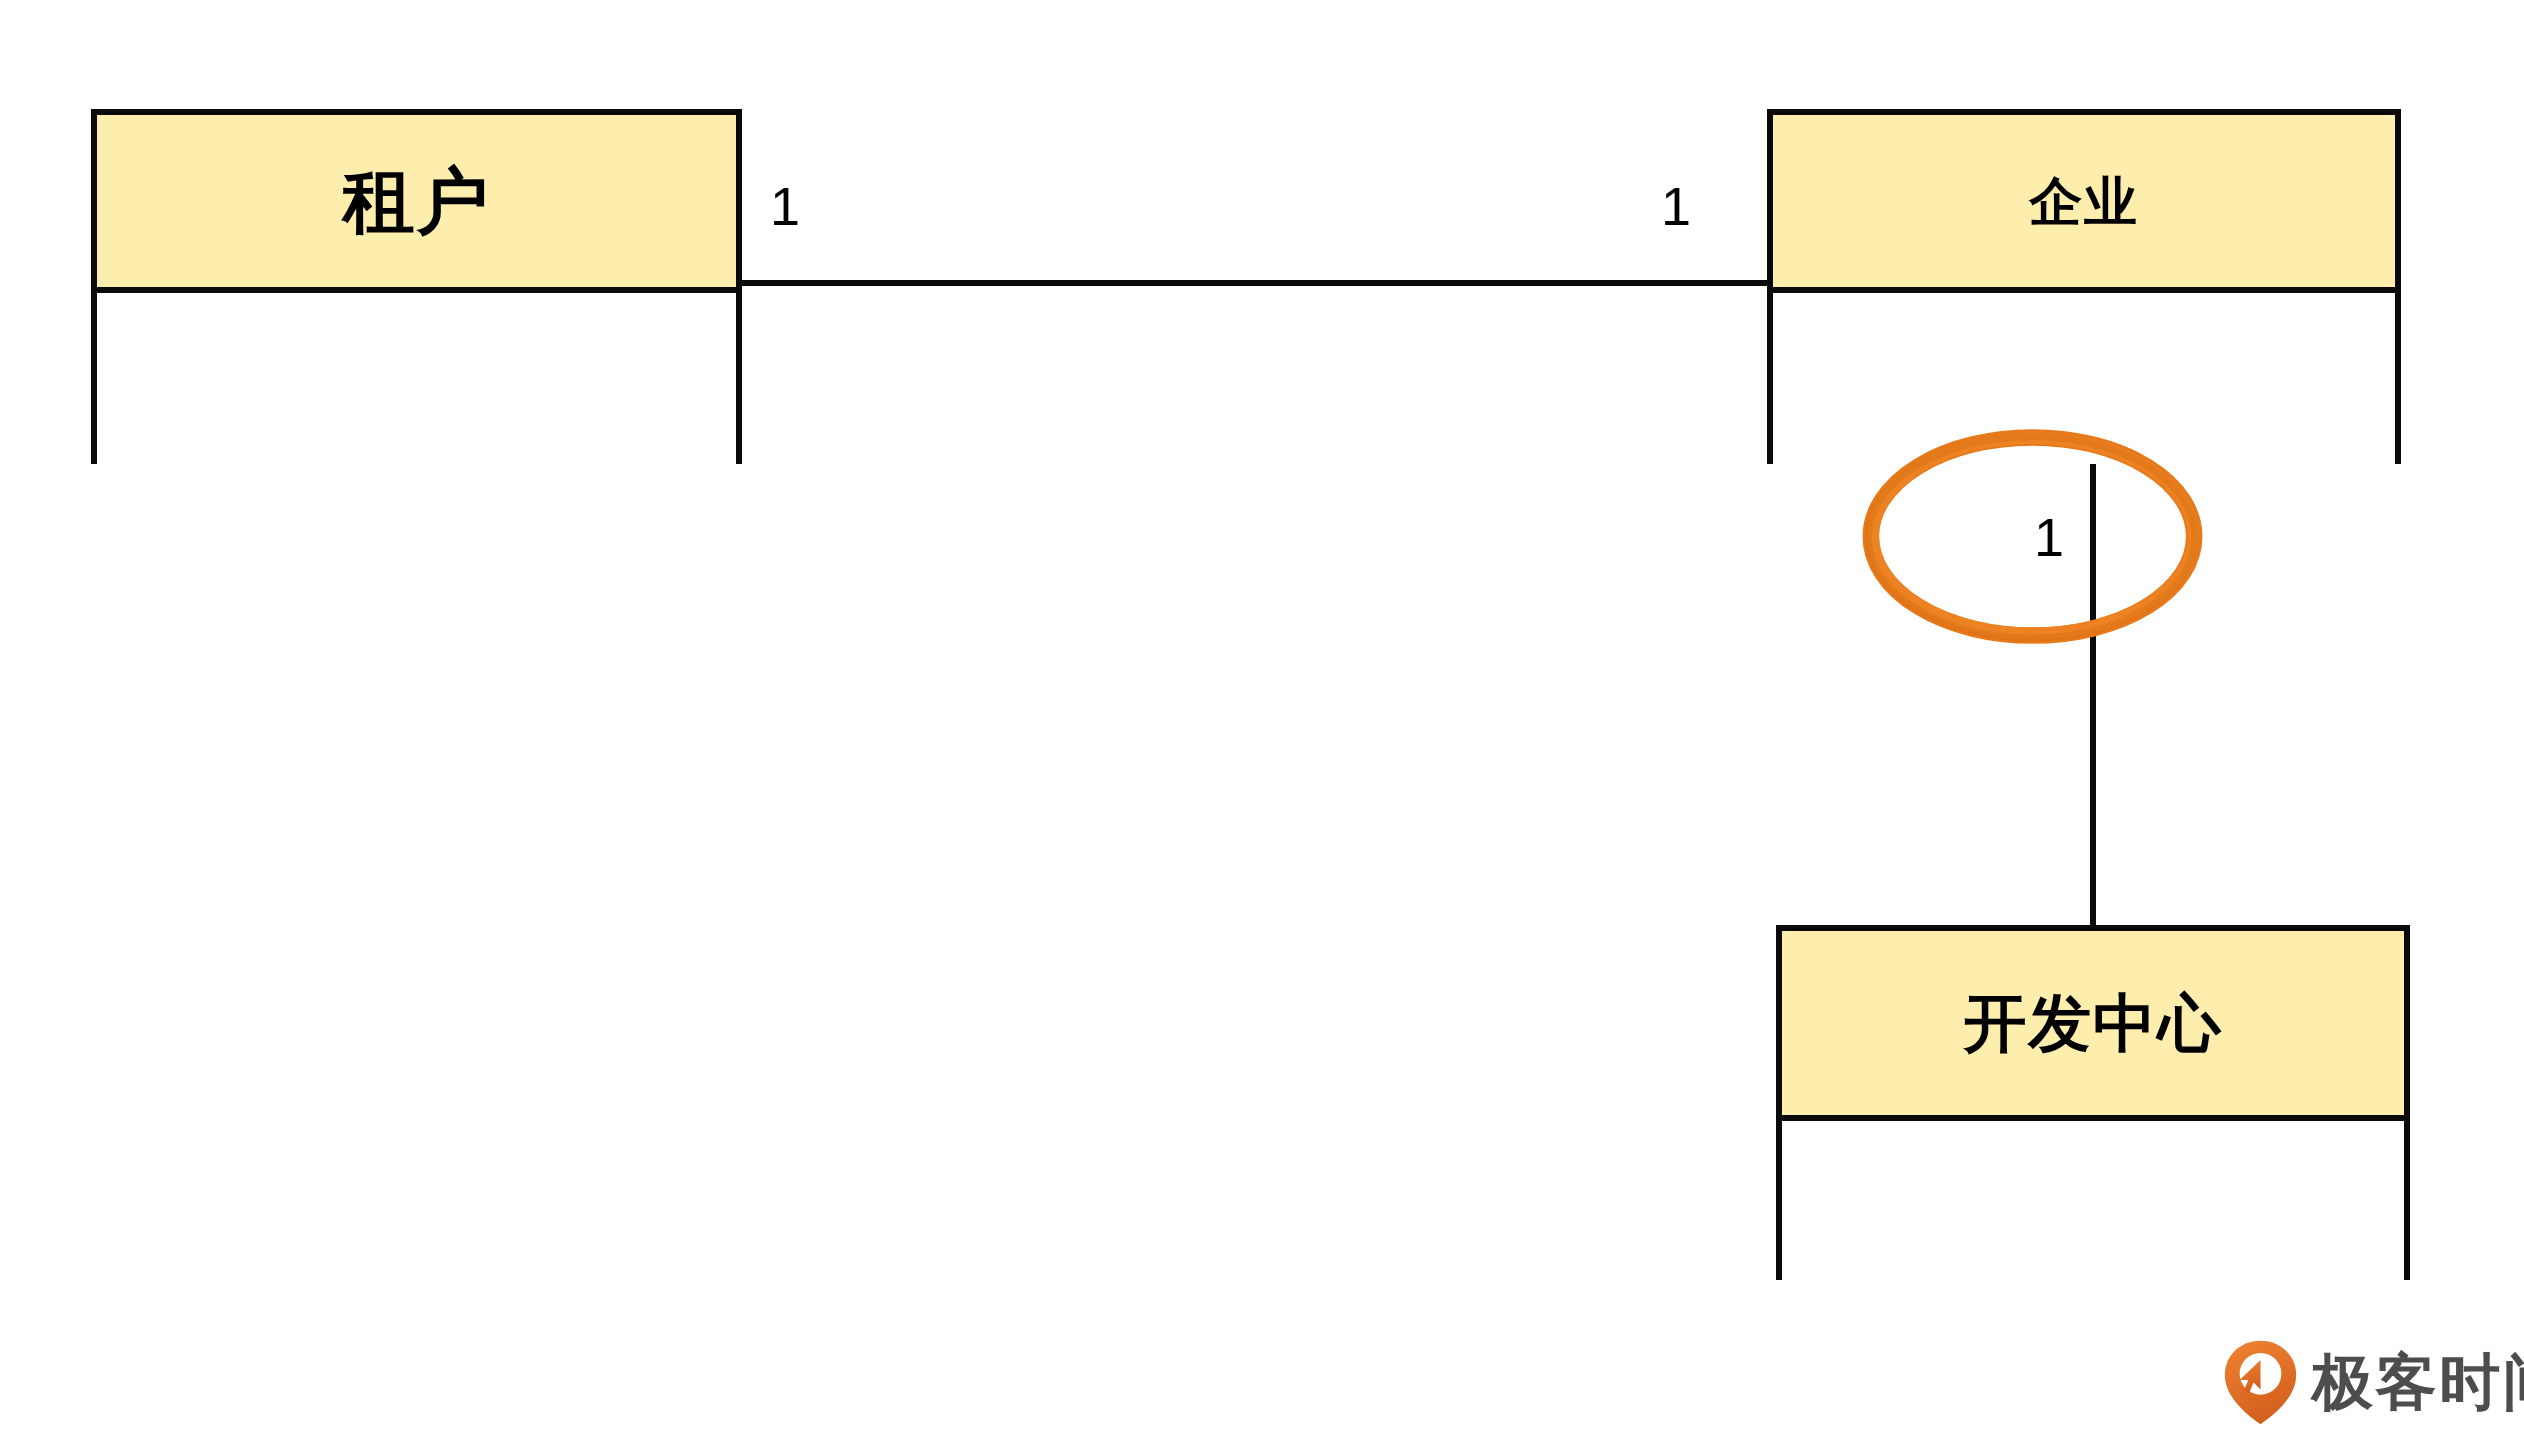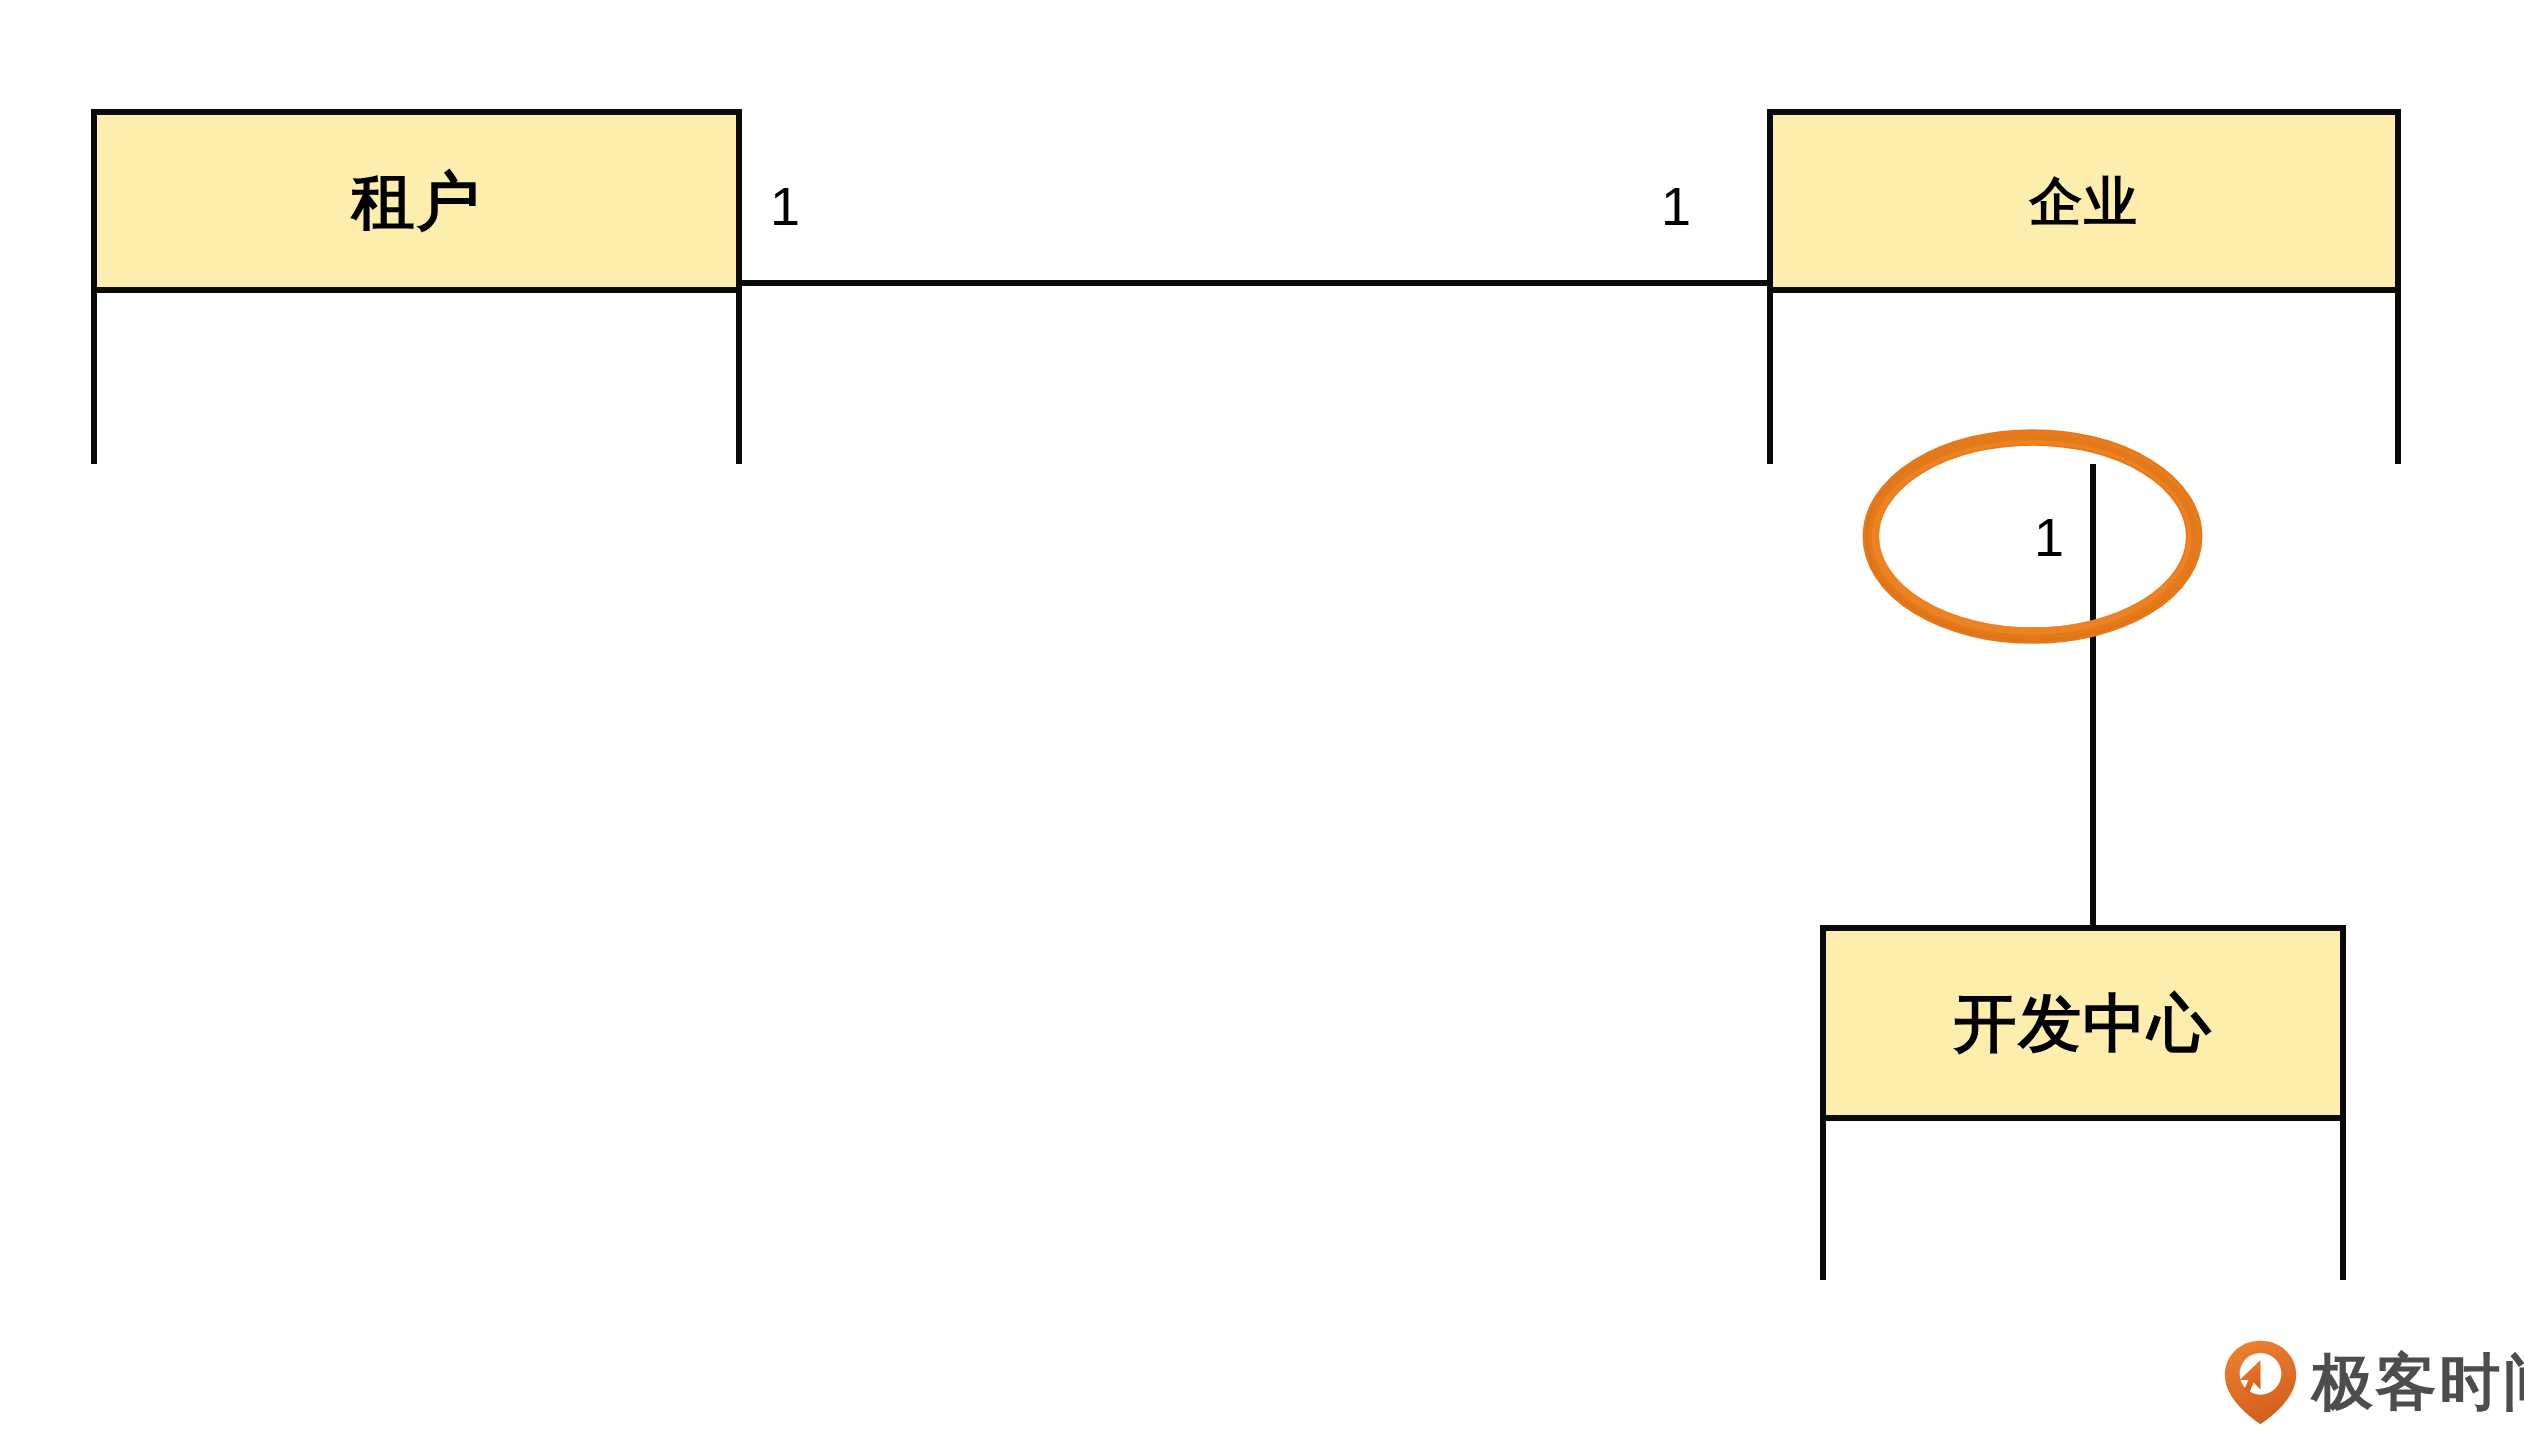--- a/index.html
+++ b/index.html
@@ -97,33 +97,33 @@
 <body>
 
 <div id="canvas">
 
   <div class="edge-h" style="left:737px; top:280px; width:1036px; height:6.1px;"></div>
 
   <div class="edge-v" style="left:2090px; top:460px; width:6.1px; height:468px;"></div>
 
   <div class="uml-class" style="left:91px; top:109px; width:651px; height:355px;">
     <div class="uml-class-header" style="height:178px;">
-      <span class="uml-class-name" style="font-size:63px;">租户</span>
+      <span class="uml-class-name" style="font-size:72px;">租户</span>
     </div>
     <div class="uml-class-body" style="height:171px;"></div>
   </div>
 
   <div class="uml-class" style="left:1767px; top:109px; width:634px; height:355px;">
     <div class="uml-class-header" style="height:178px;">
       <span class="uml-class-name" style="font-size:53px;">企业</span>
     </div>
     <div class="uml-class-body" style="height:171px;"></div>
   </div>
 
-  <div class="uml-class" style="left:1776px; top:925px; width:526px; height:355px;margin-left:44px;">
+  <div class="uml-class" style="left:1776px; top:925px; width:634px; height:355px;">
     <div class="uml-class-header" style="height:190px;">
       <span class="uml-class-name" style="font-size:63px;">开发中心</span>
     </div>
     <div class="uml-class-body" style="height:159px;"></div>
   </div>
 
   <div class="mult-label" style="left:770px; top:179px; font-size:54px;">1</div>
 
   <div class="mult-label" style="left:1661px; top:179px; font-size:54px;">1</div>
 

